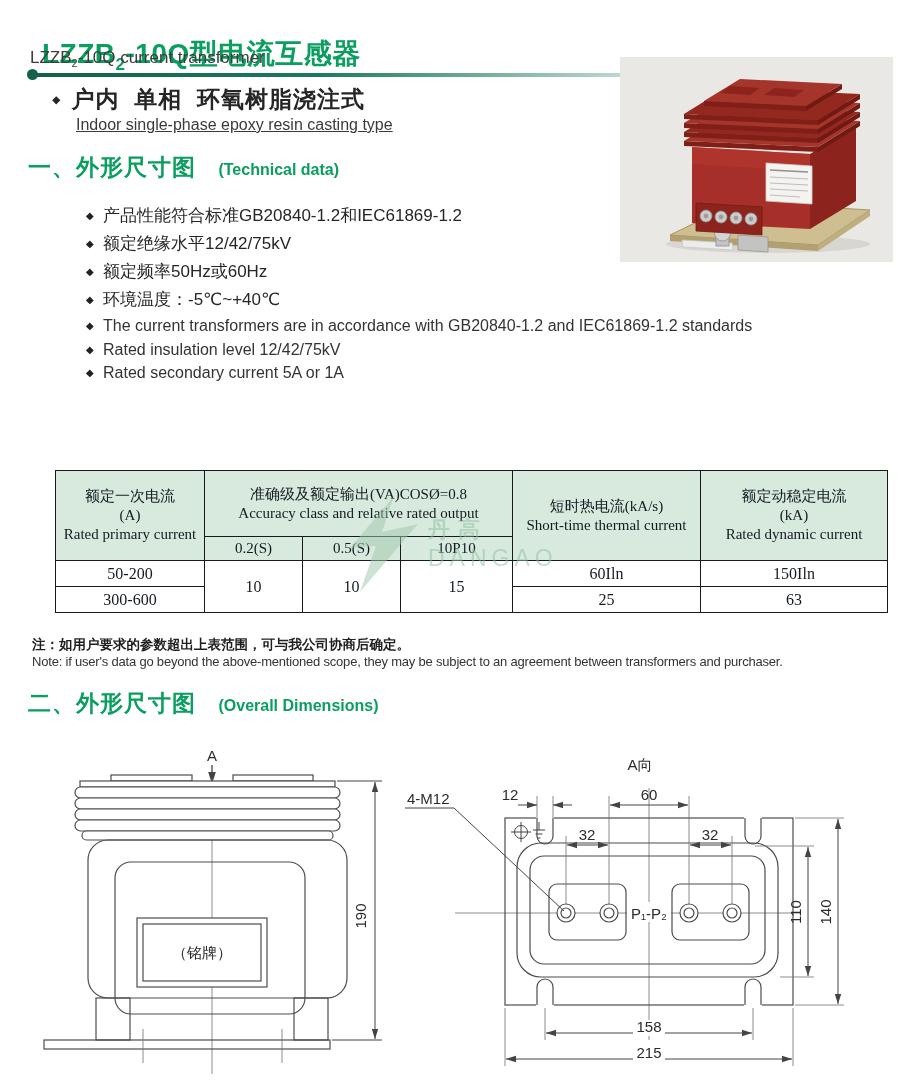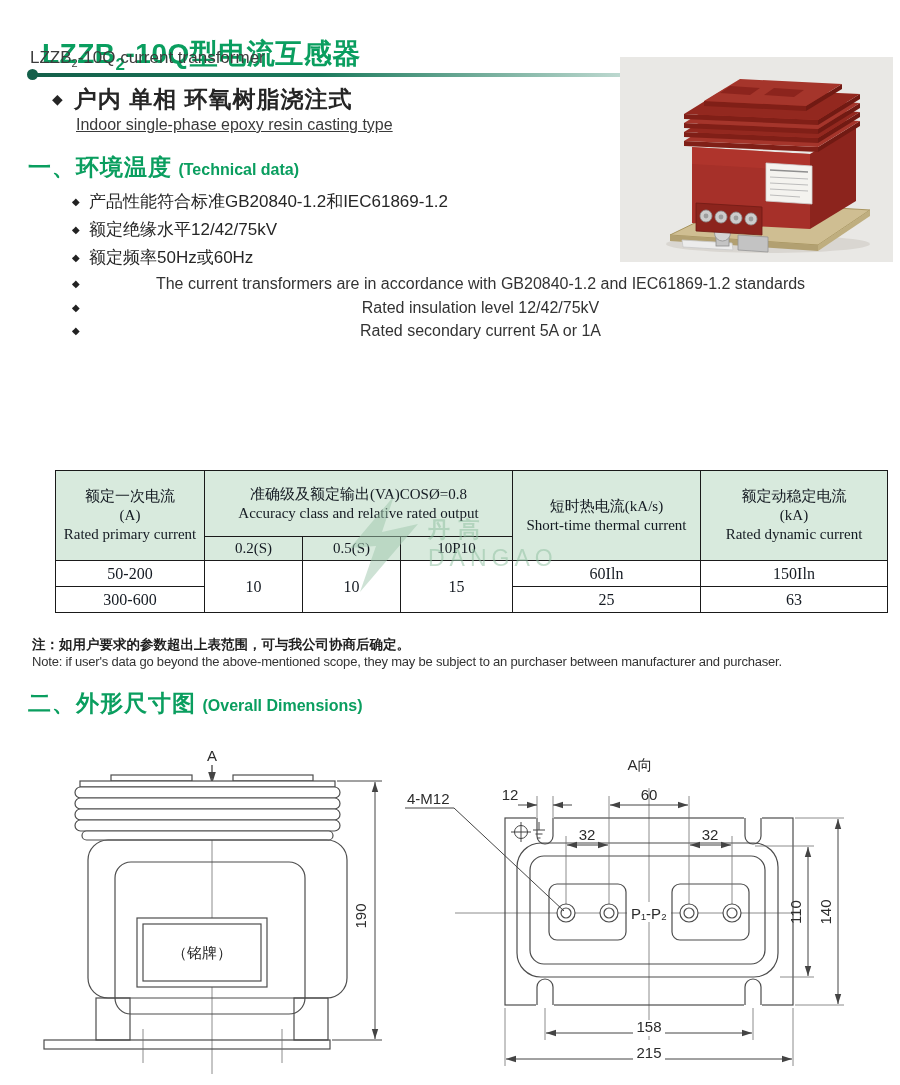--- a/index.html
+++ b/index.html
@@ -11,38 +11,38 @@
   .abs{position:absolute;}
   
   .title{left:42px;top:16px;font-size:28px;font-weight:bold;color:#0a9e5f;letter-spacing:0.5px;}
   .title sub{font-size:17px;}
   .subtitle{left:30px;top:48px;font-size:17px;color:#3c3c3c;}
   .subtitle sub{font-size:11px;}
   .sep-dot{left:27px;top:69px;width:11px;height:11px;border-radius:50%;background:#14604a;}
   .sep-line{left:34px;top:72.5px;width:710px;height:4px;
     background:linear-gradient(to right,#14604a 0%,#1b7a5c 40%,rgba(27,122,92,0) 100%);}
   
-  .intro-cn{left:52px;top:84px;font-size:23px;font-weight:bold;color:#252525;letter-spacing:1px;}
+  .intro-cn{left:52px;top:84px;font-size:23px;font-weight:bold;color:#252525;letter-spacing:1px;font-family:Liberation Mono, monospace;}
   .intro-cn .dia{font-size:14px;vertical-align:3px;margin-right:10px;}
   .intro-en{left:76px;top:116px;font-size:16px;color:#3a3a3a;text-decoration:underline;}
   
   .photo{left:620px;top:57px;width:273px;height:205px;}
   
   .sec-h{font-weight:bold;color:#0a9e5f;}
   .sec-h .cnpart{font-size:23px;letter-spacing:1px;}
-  .sec-h .enpart{font-size:16px;font-weight:bold;margin-left:2px;}
+  .sec-h .enpart{font-size:16px;font-weight:bold;margin-left:18px;}
   .sec1{left:28px;top:152px;}
   .sec2{left:28px;top:688px;text-align:center;}
   
-  .bullets{left:72px;top:188px;width:800px;list-style:none;margin:0;padding:0;}
+  .bullets{left:72px;top:188px;width:800px;list-style:none;margin:14px;padding:0;}
   .bullets li{position:relative;padding-left:17px;color:#262626;}
   .bullets li::before{content:"◆";position:absolute;left:0;top:0;font-size:10px;color:#222;}
   .bullets li.cn{font-size:17px;line-height:28px;}
   .bullets li.cn::before{line-height:28px;}
-  .bullets li.en{font-size:16px;line-height:23.5px;color:#333;text-align:center;}
+  .bullets li.en{font-size:16px;line-height:23.5px;color:#333;}
   .bullets li.en::before{line-height:23.5px;}
   
   .spec{left:55px;top:470px;border-collapse:collapse;table-layout:fixed;
     font-family:"Liberation Serif","DejaVu Serif",serif;color:#141a22;padding-left:36px;}
   .spec th,.spec td{border:1.6px solid #1a1a1a;text-align:center;vertical-align:middle;padding:1px 3px;}
   .spec th{background:#d8eadd;font-weight:normal;font-size:15px;line-height:19px;}
   .spec td{font-size:16px;background:transparent;}
   .c1{width:142px;} .c2{width:91px;} .c3{width:91px;} .c4{width:105px;} .c5{width:181px;} .c6{width:180px;}
   .h-tall{height:66px;} .h-sub{height:24px;} .h-data{height:26px;}
   .watermark{left:342px;top:486px;width:280px;height:115px;display:flex;align-items:center;
@@ -130,28 +130,29 @@
       <circle cx="101" cy="160" r="2.4" fill="#9d9d9d"></circle>
     <circle cx="116" cy="161" r="6" fill="#cccccc" stroke="#8f8f8f" stroke-width="0.8"></circle>
       <circle cx="116" cy="161" r="2.4" fill="#9d9d9d"></circle>
     <circle cx="131" cy="162" r="6" fill="#cccccc" stroke="#8f8f8f" stroke-width="0.8"></circle>
       <circle cx="131" cy="162" r="2.4" fill="#9d9d9d"></circle>
     <polygon points="118,178 148,180 148,195 118,193" fill="#c3c3c3" stroke="#969696" stroke-width="0.8"></polygon>
   </g>
 </svg>
 
 <div class="abs sec-h sec1">
-  <span class="cnpart">一、环境温度</span>
+  <span class="cnpart">一、外形尺寸图</span>
   <span class="enpart">(Technical data)</span>
 </div>
 
 <ul class="abs bullets">
   <li class="cn">产品性能符合标准GB20840-1.2和IEC61869-1.2</li>
   <li class="cn">额定绝缘水平12/42/75kV</li>
   <li class="cn">额定频率50Hz或60Hz</li>
+  <li class="cn">环境温度：-5℃~+40℃</li>
   <li class="en">The current transformers are in accordance with GB20840-1.2 and IEC61869-1.2 standards</li>
   <li class="en">Rated  insulation level 12/42/75kV</li>
   <li class="en">Rated  secondary current 5A or 1A</li>
 </ul>
 
 <table class="abs spec">
   <tbody>
       <tr class="h-tall">
     <th class="c1" rowspan="2">
       <div>额定一次电流</div>
@@ -197,21 +198,21 @@
   <svg width="80" height="96" viewBox="0 0 80 96">
     <path d="M8 52 L52 0 L40 36 L76 28 L18 96 L34 50 Z" fill="#9fc7ad"></path>
   </svg>
   <div class="wm-txt">
     <div class="wm-cn">丹高</div>
     <div class="wm-en">DANGAO</div>
   </div>
 </div>
 
 <div class="abs note-cn">注：如用户要求的参数超出上表范围，可与我公司协商后确定。</div>
-<div class="abs note-en">Note: if user's data go beyond the above-mentioned scope, they may be subject to an purchaser between manufacturer and purchaser.</div>
+<div class="abs note-en">Note: if user's data go beyond the above-mentioned scope, they may be subject to an agreement between transformers and purchaser.</div>
 
 <div class="abs sec-h sec2">
   <span class="cnpart">二、外形尺寸图</span>
   <span class="enpart">(Overall  Dimensions)</span>
 </div>
 
 <svg class="dwg" style="left:30px;top:748px;" width="365" height="337" viewBox="0 0 365 337">
   <defs>
     <marker id="arrE" markerWidth="11" markerHeight="8" refX="10" refY="4" orient="auto">
         <path d="M0,0.8 L10,4 L0,7.2 Z" fill="#444"></path>

